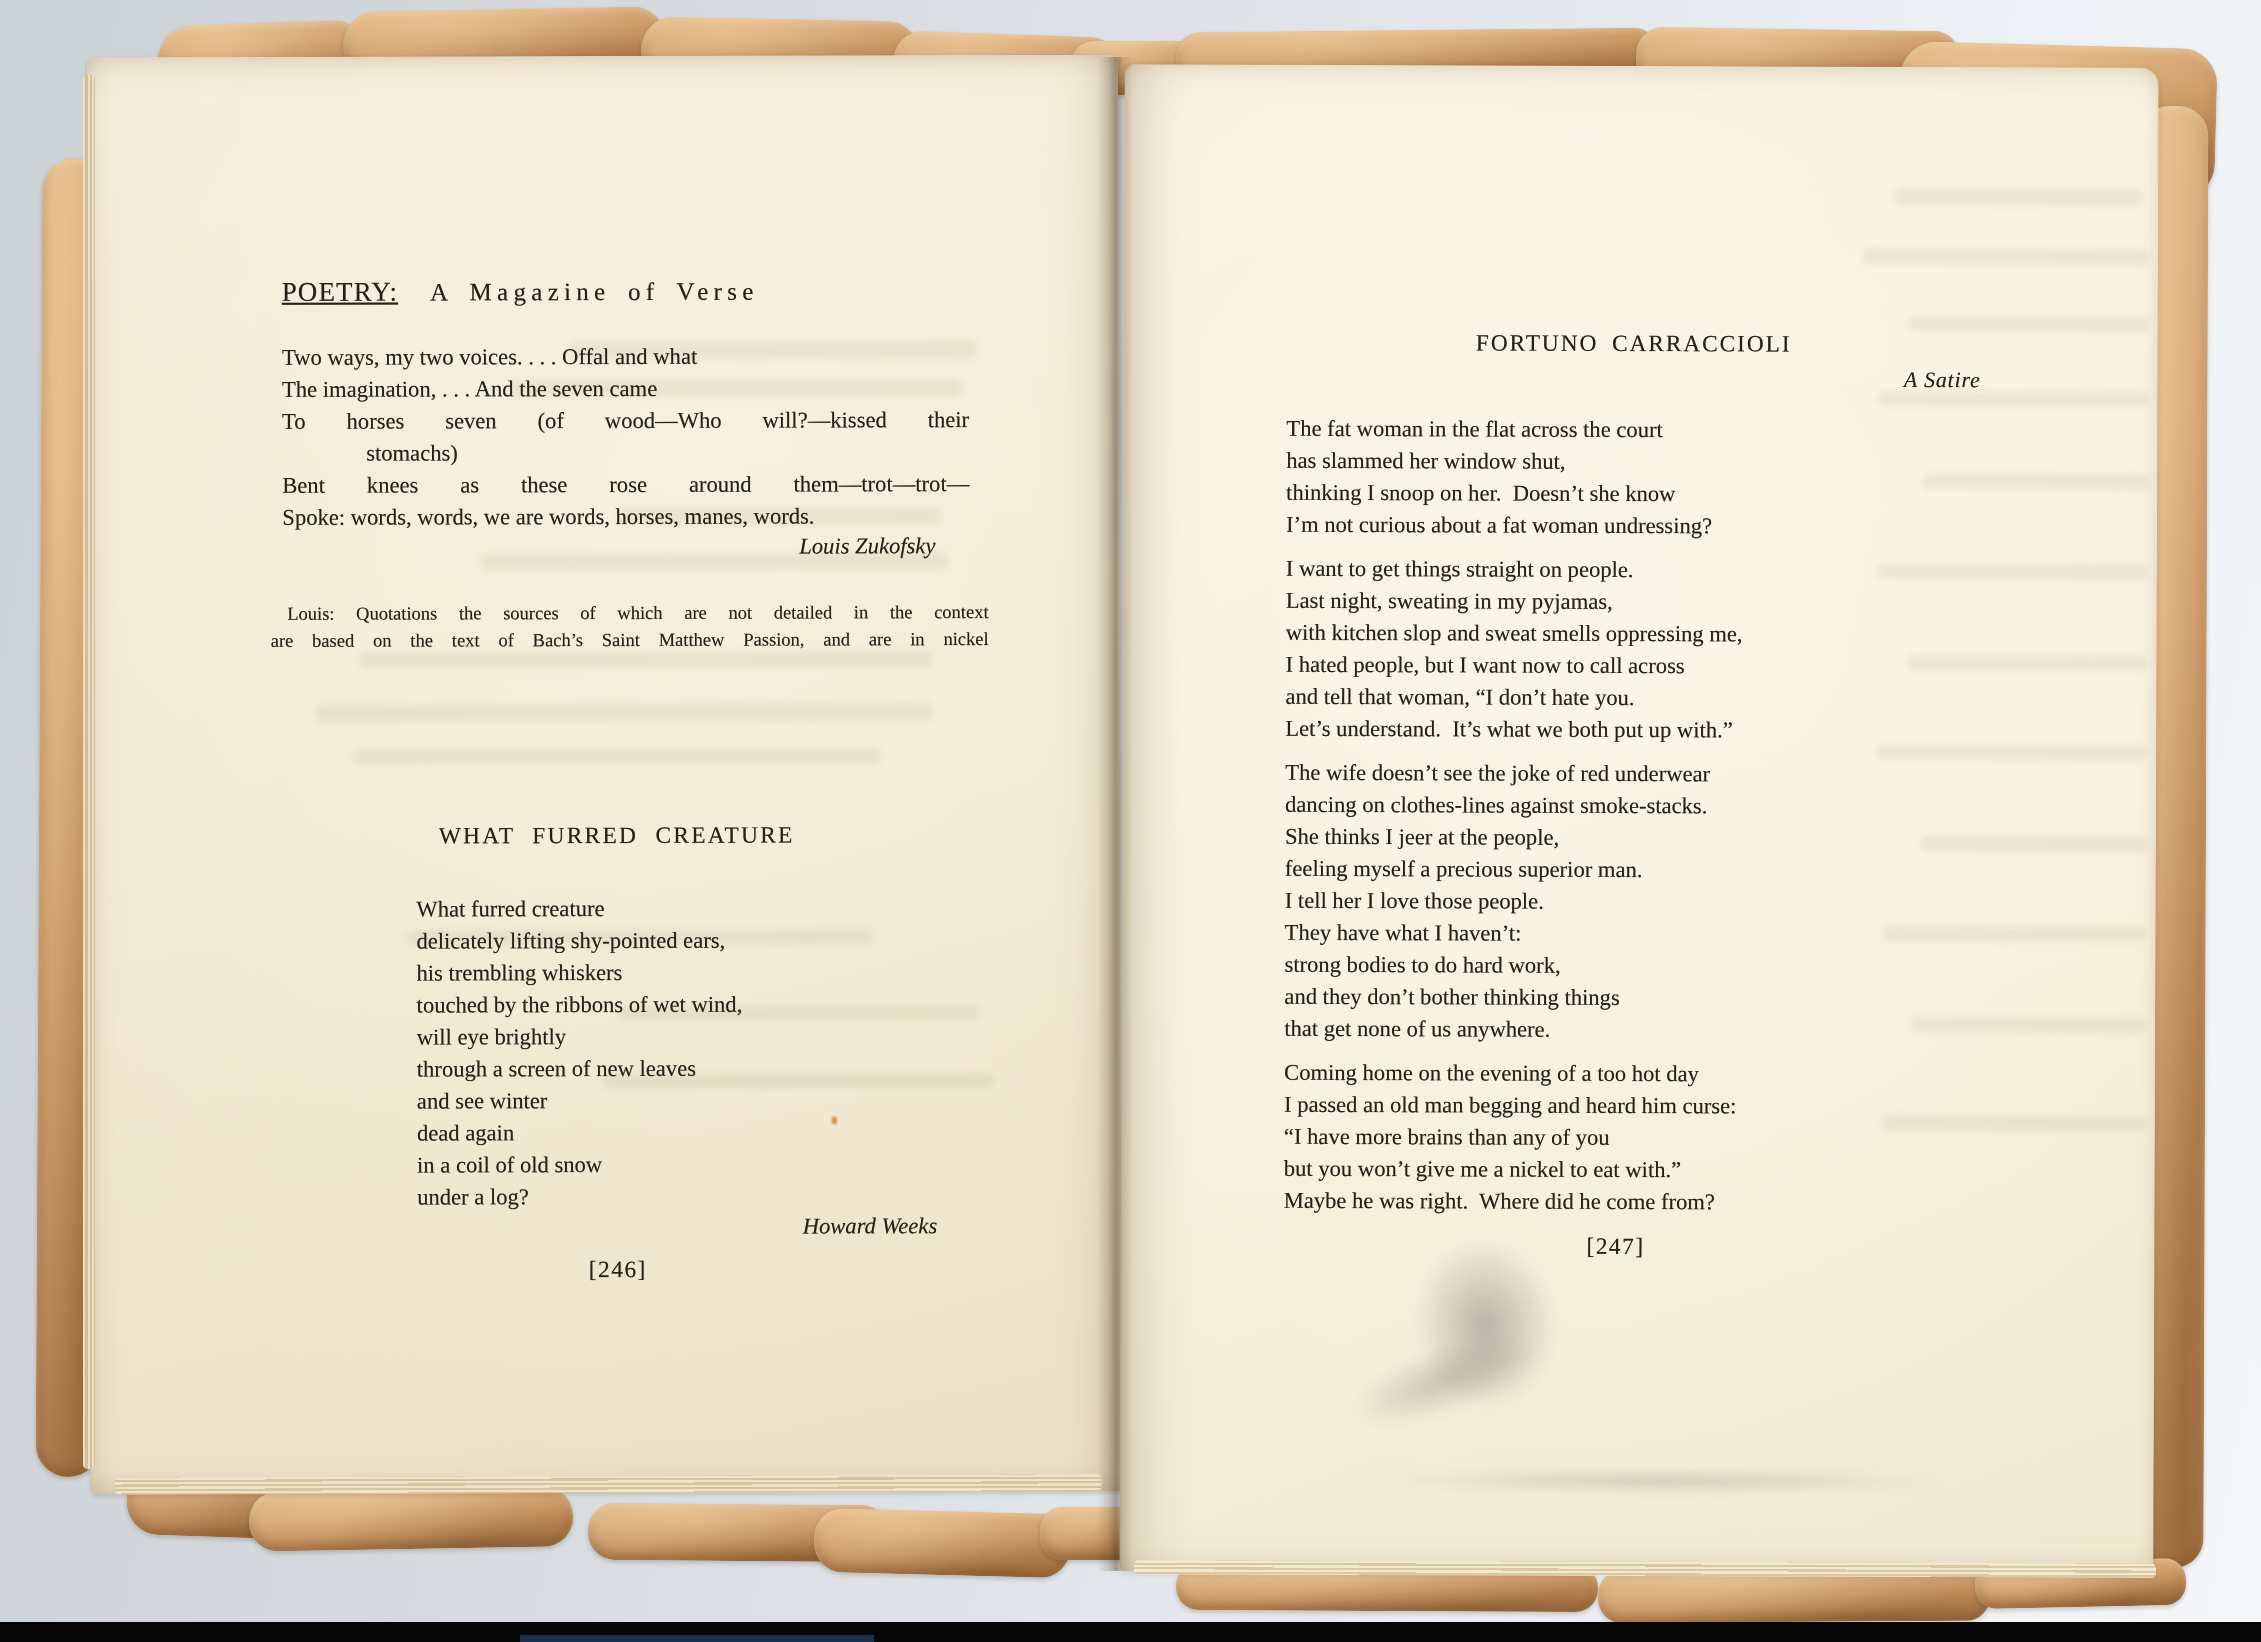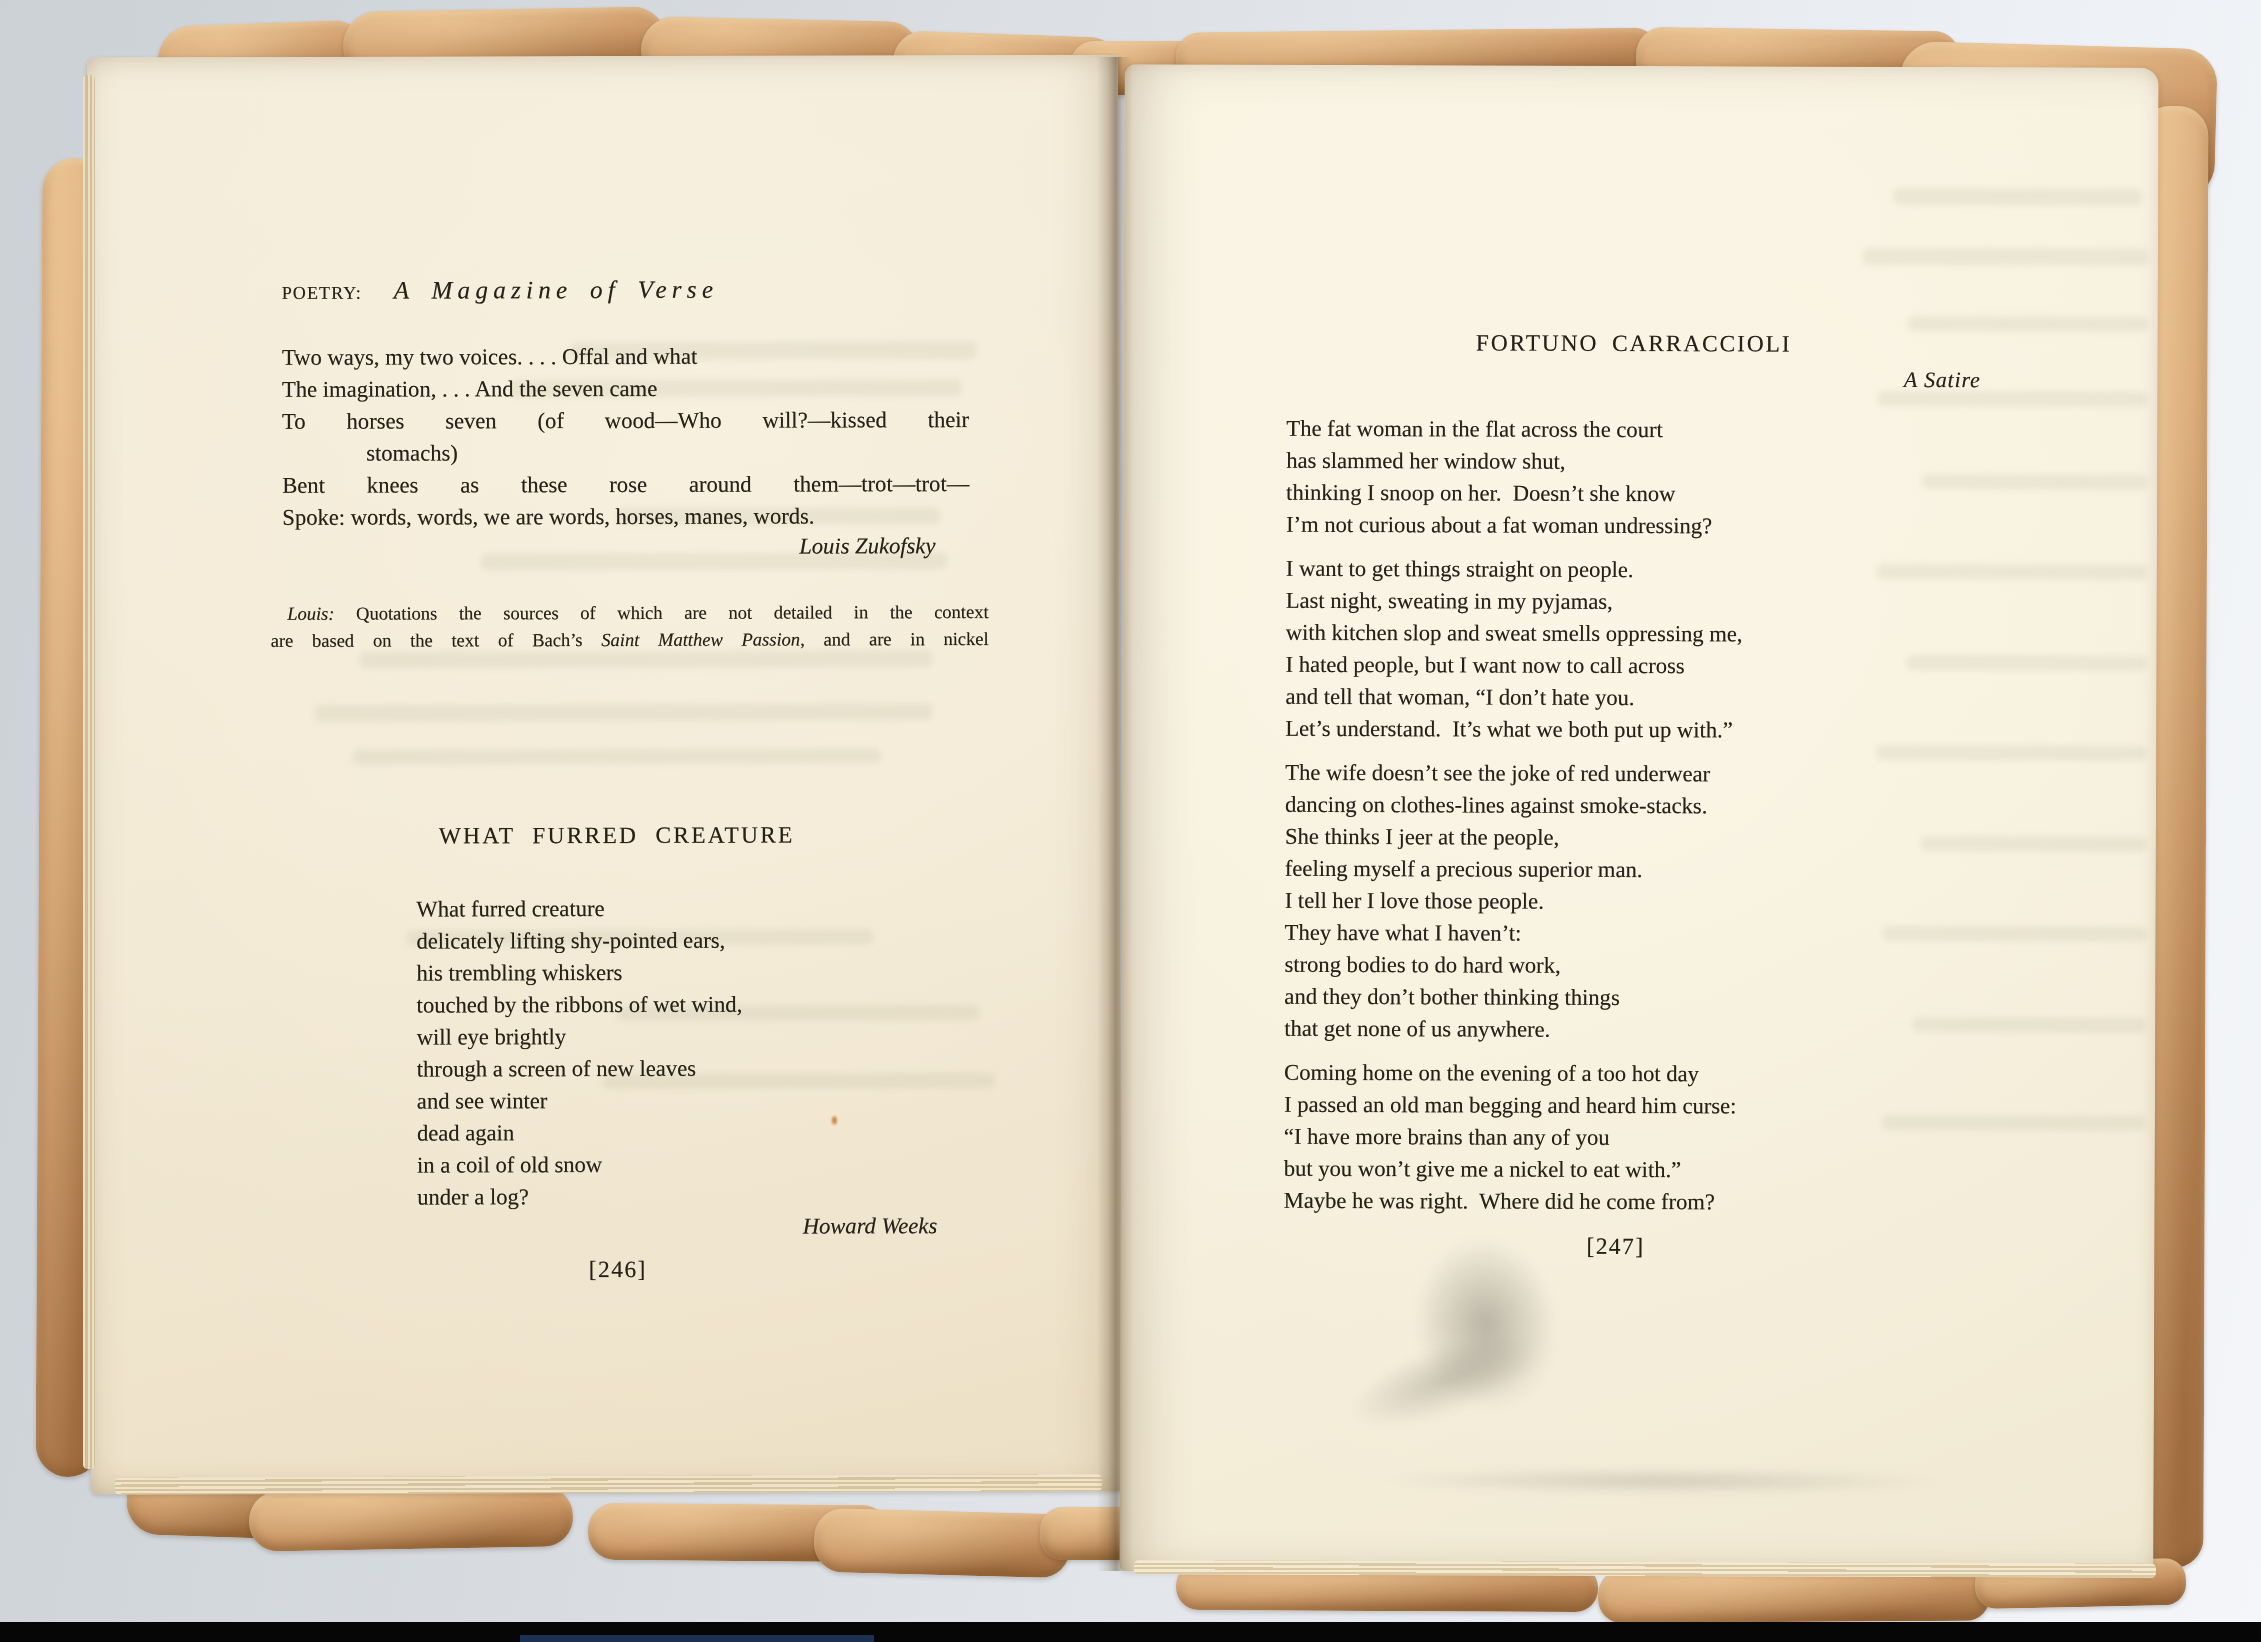--- a/index.html
+++ b/index.html
@@ -63,21 +63,21 @@
   .gutter{
     position:absolute;left:1097px;top:57px;width:36px;height:1514px;z-index:4;
     background:linear-gradient(90deg,rgba(90,66,36,0) 0%,rgba(90,66,36,.18) 30%,rgba(58,42,22,.38) 52%,rgba(90,66,36,.16) 72%,rgba(90,66,36,0) 100%);
   }
 
   
   .txt{position:absolute;color:#262019;text-shadow:0.2px 0.2px 0.4px rgba(42,34,24,.45);}
   .line{height:32px;line-height:32px;font-size:22.6px;white-space:nowrap;}
   .jl{white-space:normal;text-align:justify;text-align-last:justify;}
   .indent{padding-left:84px;}
-  .ital{font-style:italic;}
+  .ital{}
   .attrib{font-style:italic;font-size:22.6px;text-align:right;}
   .pagenum{font-size:23.4px;text-align:center;letter-spacing:1.5px;}
   .note-line{height:27px;line-height:27px;font-size:18.5px;white-space:normal;text-align:justify;text-align-last:justify;}
   .heading{font-size:23.4px;letter-spacing:2.3px;word-spacing:9px;text-align:center;white-space:nowrap;}
 
   
   .ghost{position:absolute;background:#8e9070;opacity:.12;filter:blur(3px);border-radius:6px;z-index:0;}
   .smudge{position:absolute;z-index:1;border-radius:50%;
     background:radial-gradient(closest-side,rgba(98,93,86,.40),rgba(98,93,86,0));filter:blur(4.5px);}
   .fleck{position:absolute;background:#c96f1e;border-radius:50%;filter:blur(0.8px);opacity:.8;z-index:2;}
@@ -116,21 +116,21 @@
   <div class="ghost" style="left:392px;top:497px;width:467px;height:16.6px"></div>
   <div class="ghost" style="left:271px;top:595px;width:573px;height:16.6px"></div>
   <div class="ghost" style="left:226px;top:648px;width:618px;height:16.6px"></div>
   <div class="ghost" style="left:264px;top:693px;width:528px;height:15px"></div>
   <div class="ghost" style="left:317px;top:874px;width:467px;height:15px"></div>
   <div class="ghost" style="left:528px;top:950px;width:362px;height:15px"></div>
   <div class="ghost" style="left:513px;top:1018px;width:392px;height:15px"></div>
   <div class="fleck" style="left:742px;top:1061px;width:5.3px;height:7.5px"></div>
 
   <div class="txt" style="left:194px;top:220px;white-space:nowrap;">
-    <span style="font-size:18px;letter-spacing:1.1px;">POETRY:</span>
+    <span style="font-size:27px;letter-spacing:1.1px;text-decoration:underline;">POETRY:</span>
     <span style="display:inline-block;width:26px;"></span>
     <span class="ital" style="font-size:25px;letter-spacing:5.3px;word-spacing:6px;">A Magazine of Verse</span>
   </div>
 
   <div class="txt" style="left:194px;top:285px;width:687px;">
     <div class="line">Two ways, my two voices. . . . Offal and what</div>
     <div class="line">The imagination, . . . And the seven came</div>
     <div class="line jl">To horses seven (of wood—Who will?—kissed their</div>
     <div class="line indent">stomachs)</div>
     <div class="line jl">Bent knees as these rose around them—trot—trot—</div>

